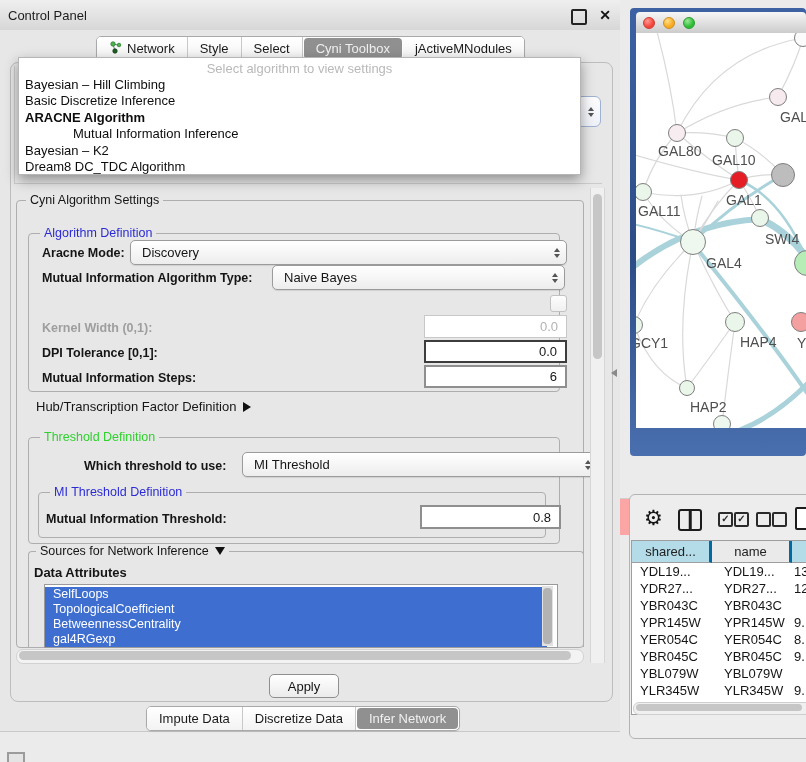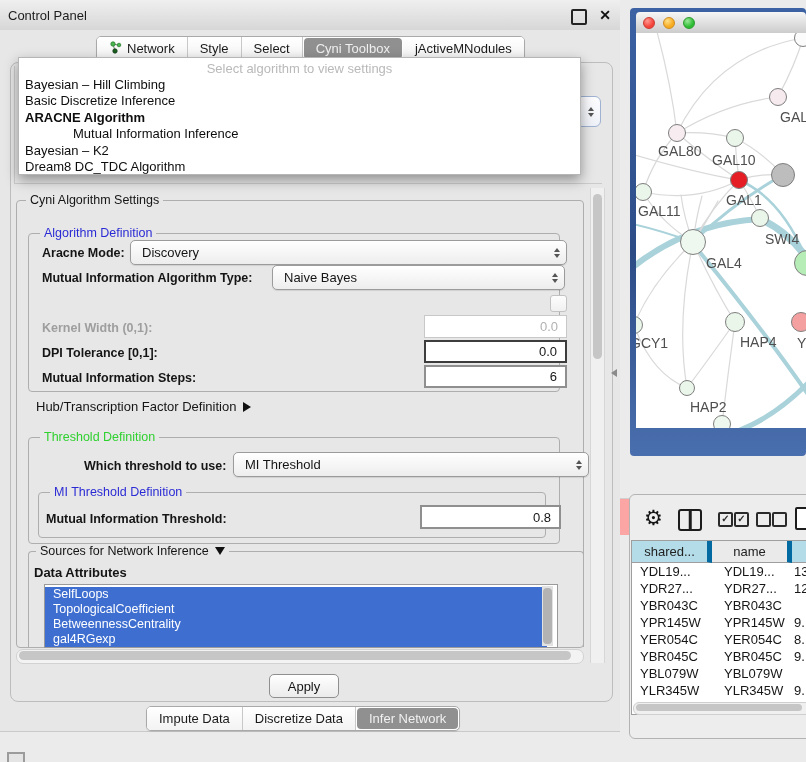--- a/index.html
+++ b/index.html
@@ -104,21 +104,21 @@
   .tb-icon{position:absolute;}
   .gear{font-size:21px;color:#141414;line-height:21px;}
   .colview{width:20px;height:18px;border:2.5px solid #1c1c1c;border-radius:3px;}
   .colview i{position:absolute;left:50%;top:0;width:2.5px;height:100%;background:#1c1c1c;transform:translateX(-50%);}
   .cb{position:absolute;width:11px;height:11px;border:2px solid #2a2a2a;border-radius:2px;font-size:10px;
       font-weight:bold;line-height:10px;text-align:center;color:#2a2a2a;}
   .doc{width:15px;height:19px;border:2.5px solid #1c1c1c;border-radius:2px;background:#fff;}
 
   .table-box{left:631px;top:540px;width:180px;height:173px;background:#fff;border:1px solid #9e9e9e;overflow:hidden;}
   .th-row{position:absolute;left:0;top:0;height:22px;display:flex;}
-  .th-cell{height:22px;box-sizing:border-box;border-right:5px solid #0369a1;border-bottom:1px solid #9e9e9e;
+  .th-cell{height:22px;box-sizing:border-box;border-right:3px solid #0369a1;border-bottom:1px solid #9e9e9e;
     font-size:13px;display:flex;align-items:center;justify-content:center;color:#222;}
   .t-row{position:absolute;left:0;height:17px;display:flex;font-size:13px;color:#161616;}
   .t-cell{height:17px;display:flex;align-items:center;box-sizing:border-box;white-space:nowrap;overflow:hidden;}
 
   .tp-hscroll{left:633px;top:702px;width:176px;height:11px;background:#f0f0f0;border:1px solid #cfcfcf;border-radius:6px;}
   .tp-hscroll .thumb{position:absolute;left:2px;top:1px;width:166px;height:7px;background:#c6c6c6;border-radius:4px;}
 </style>
 </head>
 <body>
 
@@ -215,21 +215,21 @@
 
   <div class="plain-label" style="left:36px;top:399px;">
     <span>Hub/Transcription Factor Definition</span>
     <span class="tri-right"></span>
   </div>
 
   <div class="group" style="left:28px;top:437px;width:530px;height:105px;"></div>
   <div class="glabel green" style="left:40px;top:430px;">Threshold Definition</div>
 
   <div class="flabel" style="left:84px;top:459px;">Which threshold to use:</div>
-  <div class="combo" style="left:233px;top:452px;width:356px;height:25px;box-sizing:border-box;">
+  <div class="combo" style="left:242px;top:452px;width:356px;height:25px;box-sizing:border-box;">
     <span>MI Threshold</span>
     <span class="stepper">
         <i class="up"></i>
         <i class="dn"></i>
       </span>
   </div>
 
   <div class="group" style="left:38px;top:492px;width:506px;height:44px;"></div>
   <div class="glabel blue" style="left:50px;top:485px;">MI Threshold Definition</div>
   <div class="flabel" style="left:46px;top:512px;">Mutual Information Threshold:</div>

